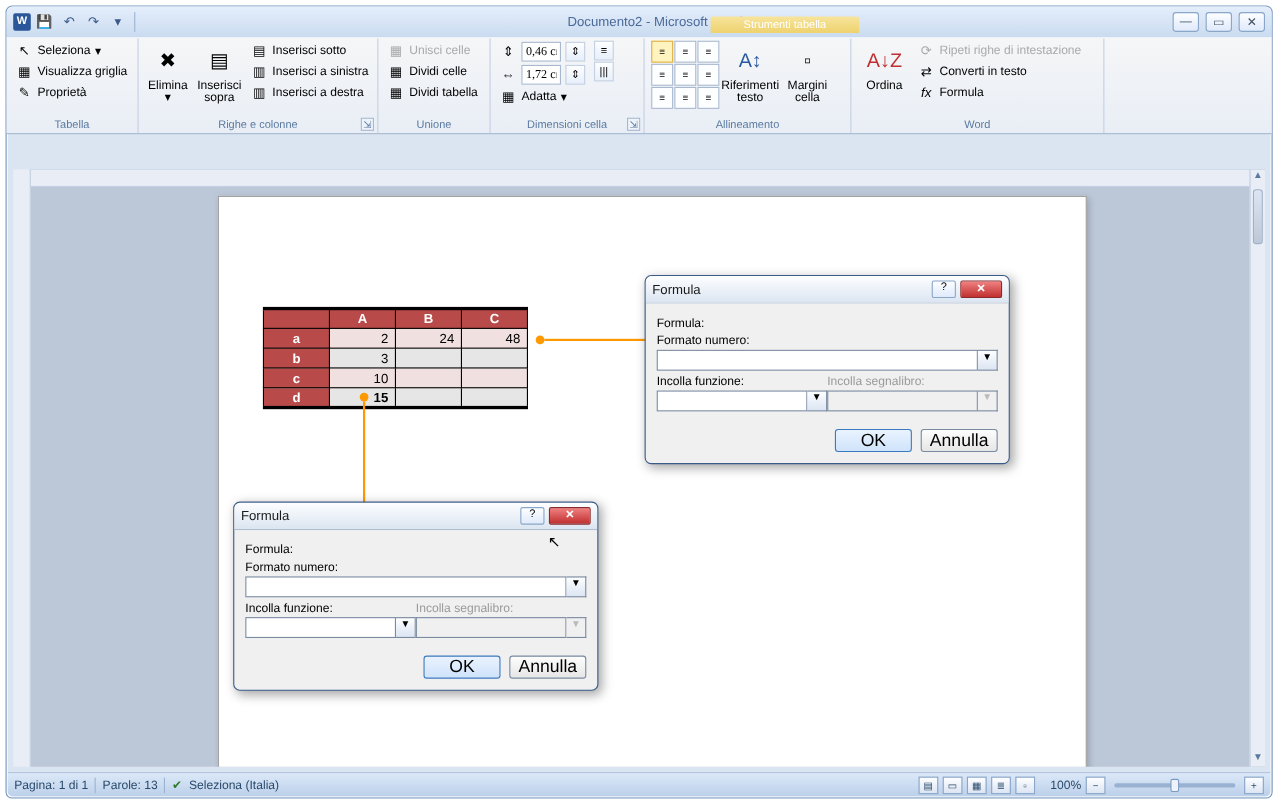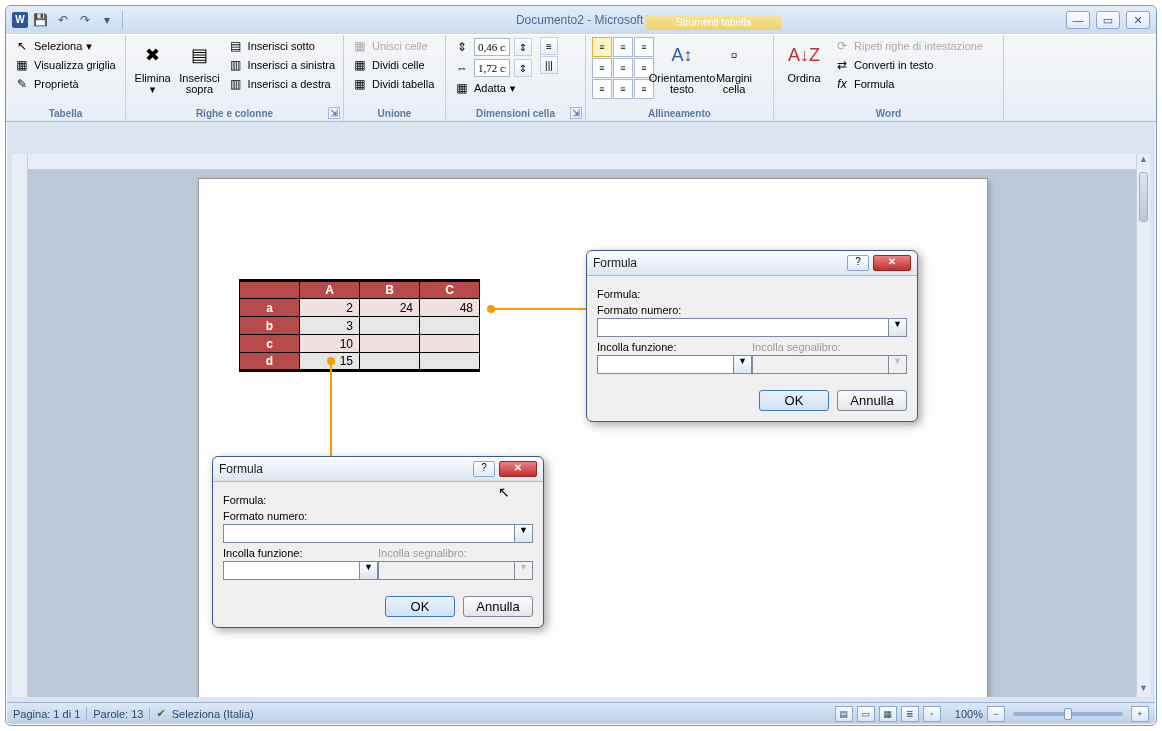--- a/index.html
+++ b/index.html
@@ -22,21 +22,21 @@
 .ribbon-tabs { display:flex; align-items:flex-end; height:24px; background:linear-gradient(#cadbf0,#c2d7ef); padding-left:4px; font-size:11px; }
 .file-tab { background:#2b579a; color:#fff; padding:4px 14px; border-radius:3px 3px 0 0; margin-right:3px; }
 .rtab { padding:4px 10px; color:#3a5a8a; cursor:default; }
 .rtab.active { background:#f5f6f7; border:1px solid #a8b8cf; border-bottom:none; border-radius:3px 3px 0 0; color:#1a1a1a; }
 .tabs-right { margin-left:auto; padding-right:6px; color:#3a5a8a; font-size:13px; }
 
 
 .ribbon-body { background:linear-gradient(#f5f6f7,#e9eef6); border-top:1px solid #fff; border-bottom:1px solid #a8b8cf; height:88px; display:flex; font-size:11px; }
 .rgroup { border-right:1px solid #c3d0e3; padding:2px 6px; display:flex; flex-direction:column; }
 .rgroup-body { flex:1; display:flex; align-items:flex-start; gap:4px; }
-.rgroup-label { text-align:center; color:#5a7aa0; font-size:10px; padding-top:1px; position:relative;font-weight:bold; }
+.rgroup-label { text-align:center; color:#5a7aa0; font-size:10px; padding-top:1px; position:relative; }
 .rg-launcher { position:absolute; right:-3px; bottom:0; width:12px; height:12px; font-size:9px; color:#5a7aa0; border:1px solid #a8b8cf; background:#eef3fb; text-align:center; line-height:10px; }
 .big-btn { display:flex; flex-direction:column; align-items:center; width:48px; text-align:center; padding:2px; }
 .big-btn .icon { width:32px; height:32px; display:flex; align-items:center; justify-content:center; font-size:18px; }
 .big-btn .lbl { font-size:11px; line-height:11px; padding-top:2px; }
 .small-col { display:flex; flex-direction:column; gap:1px; }
 .small-row { display:flex; align-items:center; gap:4px; padding:1px 2px; white-space:nowrap; }
 .small-row .icon { width:16px; height:16px; display:inline-flex; align-items:center; justify-content:center; font-size:12px; }
 .dim-input { border:1px solid #a8b8cf; background:#fff; height:18px; width:36px; font-size:11px; padding:0 3px;font-family:Liberation Serif, serif; }
 .tiny-btn { width:18px; height:18px; border:1px solid #c3d0e3; background:linear-gradient(#fdfeff,#e7effa); font-size:10px; display:inline-flex; align-items:center; justify-content:center; }
 .align-grid { display:grid; grid-template-columns:repeat(3,20px); grid-template-rows:repeat(3,20px); gap:1px; }
@@ -54,21 +54,21 @@
 .vscroll .arrw { position:absolute; left:0; right:0; height:14px; text-align:center; font-size:9px; color:#5a7aa0; }
 
 
 .word-table { position:absolute; top:100px; left:40px; border-collapse:collapse; font-size:12px; }
 .word-table th, .word-table td { border:1px solid #000; padding:1px 6px; min-width:30px; text-align:right; height:18px; }
 .word-table th { background:#b84a4a; color:#fff; font-weight:bold; text-align:center; width:60px; }
 .word-table .rh { background:#b84a4a; color:#fff; font-weight:bold; text-align:center; width:34px; }
 .word-table tr:nth-child(even) td:not(.rh){ background:#f0e0e0; }
 .word-table tr:nth-child(odd) td:not(.rh){ background:#e6e6e6; }
 .top-border { border-top:3px solid #000 !important; }
-.bot-border { border-bottom:3px solid #000 !important; }
+.bot-border { border-bottom:3px solid #000 !important;font-weight:bold; }
 
 
 .anno { position:absolute; pointer-events:none; }
 .anno-dot { width:8px; height:8px; border-radius:50%; background:#ff9900; position:absolute; }
 .anno-line { background:#ff9900; position:absolute; }
 
 
 .dlg { position:absolute; width:332px; background:#f0f0f0; border:1px solid #3a5a8a; border-radius:6px; box-shadow:3px 3px 10px rgba(0,0,0,0.35); font-size:11px; }
 .dlg-title { display:flex; align-items:center; background:linear-gradient(#fdfeff,#dbe5f1); border-radius:6px 6px 0 0; padding:4px 6px; border-bottom:1px solid #a8b8cf; }
 .dlg-title .t { flex:1; color:#1a1a1a; font-size:12px; }
@@ -78,21 +78,21 @@
 .dlg-body label { display:block; margin-top:4px; margin-bottom:2px; }
 .dlg-body input[type=text] { width:100%; border:1px solid #7a8aa0; height:19px; padding:0 3px; font-size:11px; background:#fff; }
 .dlg-body .disabled-lbl { color:#9a9a9a; }
 .combo { display:flex; }
 .combo input { flex:1; }
 .combo .drop { width:18px; border:1px solid #7a8aa0; border-left:none; background:linear-gradient(#fdfeff,#dce5f3); text-align:center; font-size:9px; }
 .combo.dis input, .combo.dis .drop { background:#f0f0f0; color:#bbb; }
 .dlg-split { display:flex; }
 .dlg-split > div { flex:1; }
 .dlg-buttons { display:flex; justify-content:flex-end; gap:8px; padding:8px 10px 10px; }
-.dlg-btn { min-width:70px; height:21px; border:1px solid #7a8aa0; border-radius:3px; font-size:13px; }
+.dlg-btn { min-width:70px; height:21px; border:1px solid #7a8aa0; border-radius:3px; font-size:16px; }
 .dlg-btn.ok { background:linear-gradient(#eaf3ff,#cfe3fb); border-color:#3a7ac0; }
 .dlg-btn.cancel { background:linear-gradient(#fdfdfd,#e6e6e6); }
 
 
 .status-bar { position:absolute; left:1px; right:1px; bottom:1px; height:22px; background:linear-gradient(#dbe8f8,#bcd0ea); border-top:1px solid #9ab2d2; display:flex; align-items:center; font-size:11px; color:#2a4a6a; padding:0 6px; border-radius:0 0 5px 5px; }
 .status-bar .sep { width:1px; height:14px; background:#9ab2d2; margin:0 6px; }
 .status-right { margin-left:auto; display:flex; align-items:center; gap:4px; }
 .view-btn { width:18px; height:16px; border:1px solid #8aa6c8; background:linear-gradient(#fdfeff,#dce5f3); font-size:9px; display:flex; align-items:center; justify-content:center; }
 .zoom-bar { width:110px; height:4px; background:#9ab2d2; border-radius:2px; position:relative; margin:0 4px; }
 .zoom-bar .knob { position:absolute; left:50%; top:-4px; width:8px; height:12px; background:#eef3fb; border:1px solid #7a9ac0; border-radius:2px; transform:translateX(-50%); }
@@ -221,21 +221,21 @@
           <div class="align-cell">≡</div>
           <div class="align-cell">≡</div>
           <div class="align-cell">≡</div>
           <div class="align-cell">≡</div>
           <div class="align-cell">≡</div>
           <div class="align-cell">≡</div>
           <div class="align-cell">≡</div>
         </div>
         <div class="big-btn">
             <div class="icon" style="color:#2a5aa0">A↕</div>
-            <div class="lbl">Orientamento testo</div>
+            <div class="lbl">Riferimenti testo</div>
           </div>
         <div class="big-btn">
             <div class="icon">▫</div>
             <div class="lbl">Margini cella</div>
           </div>
       </div>
       <div class="rgroup-label">Allineamento</div>
     </div>
 
     <div class="rgroup" style="width:230px">

